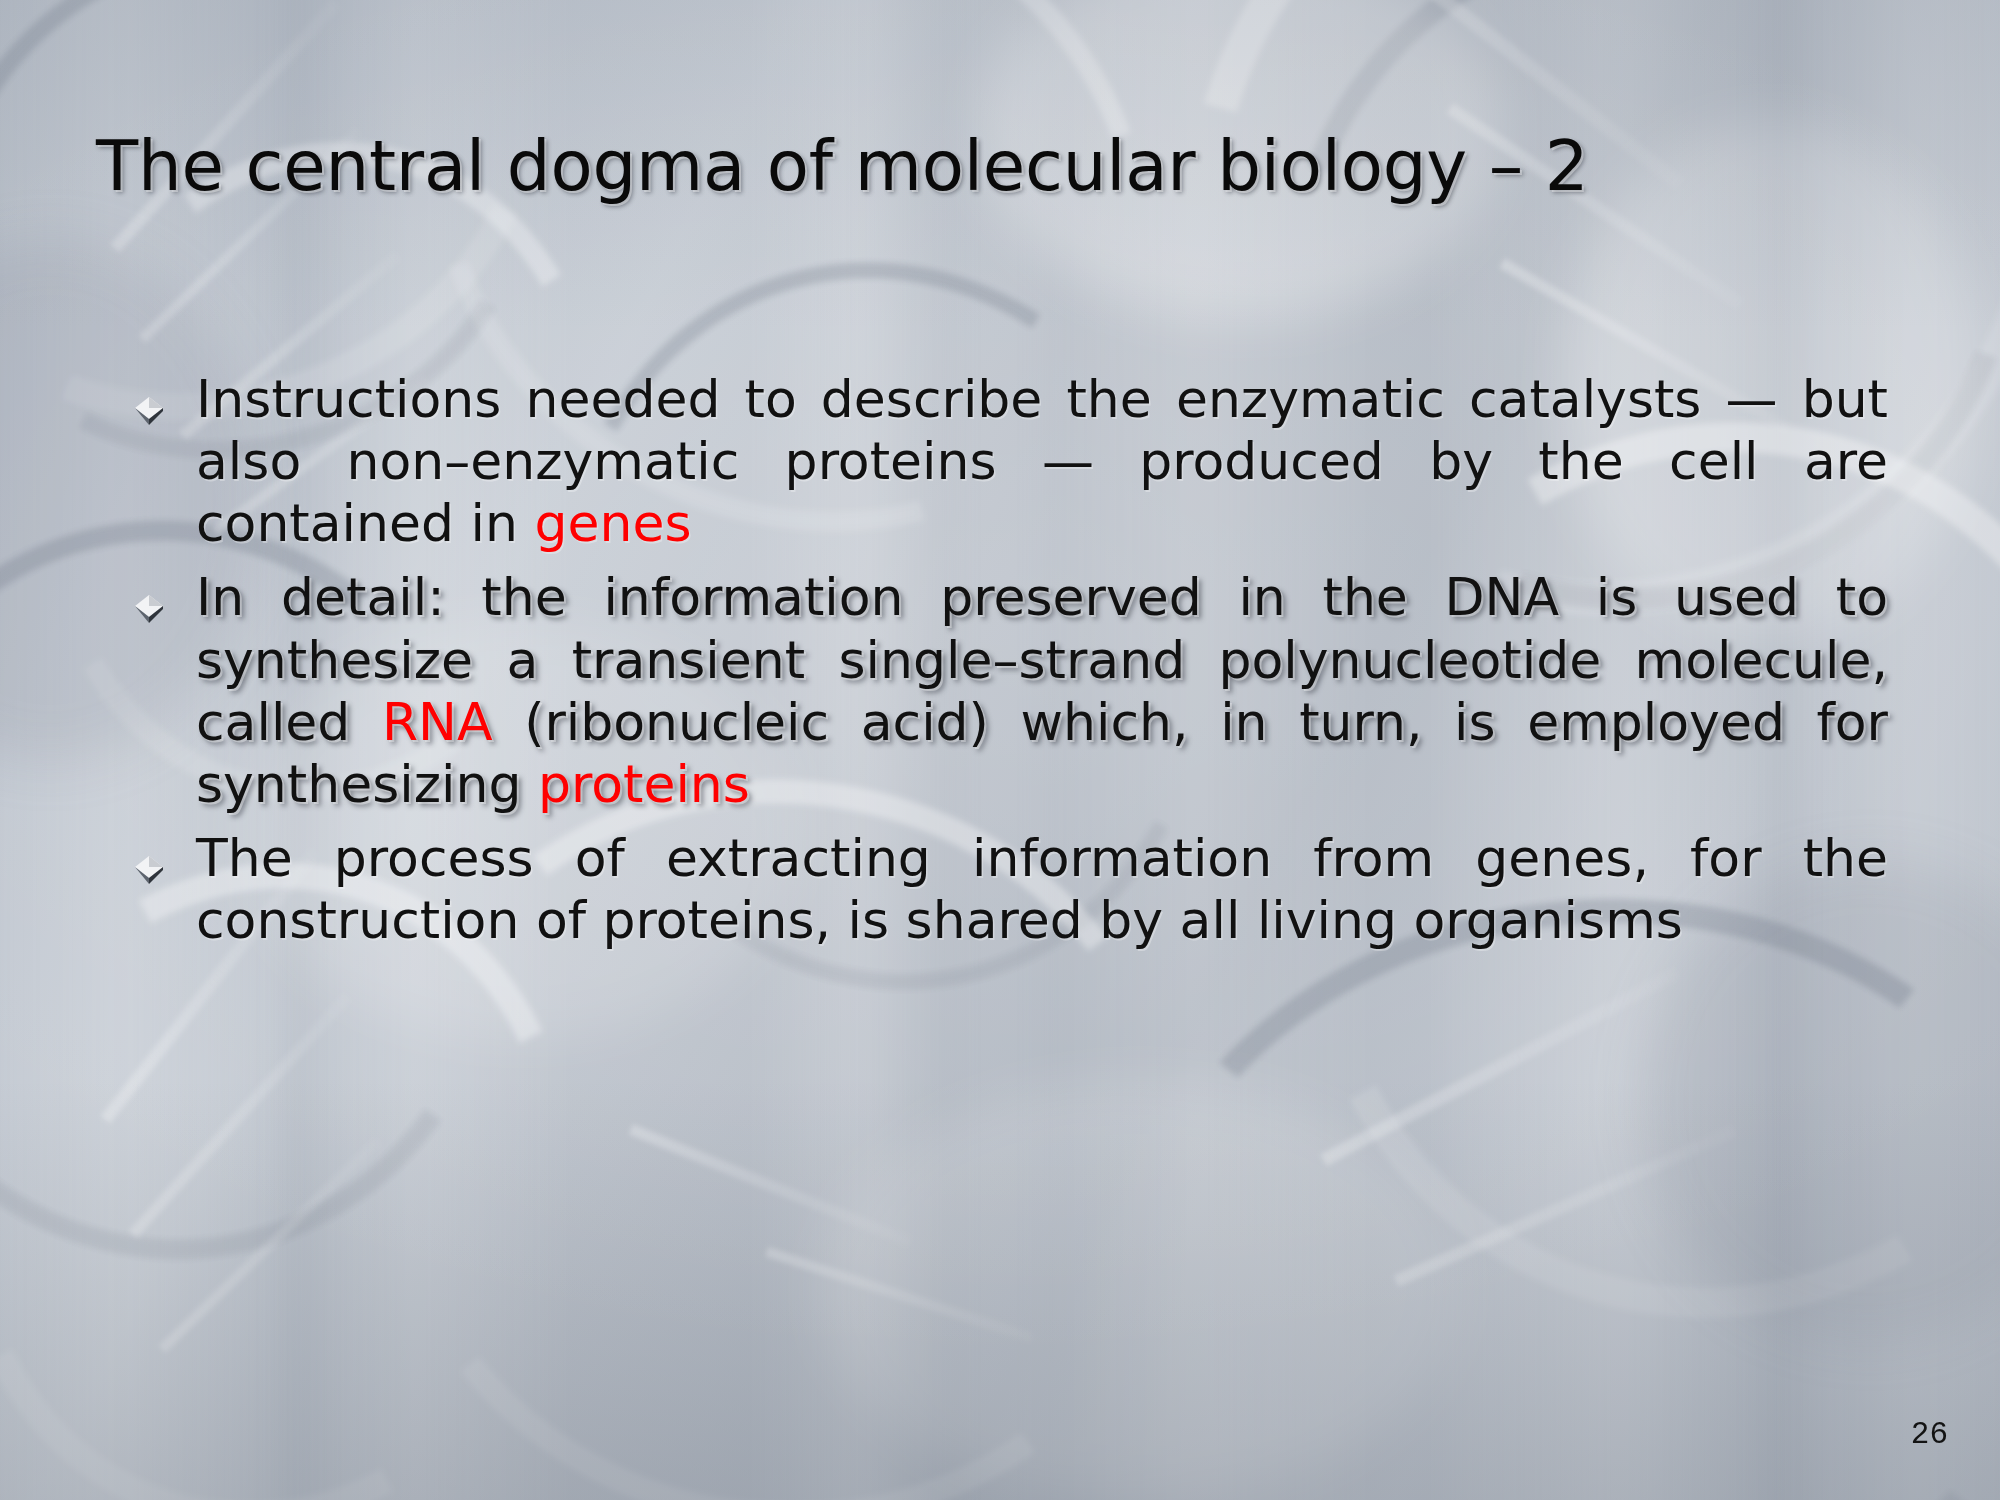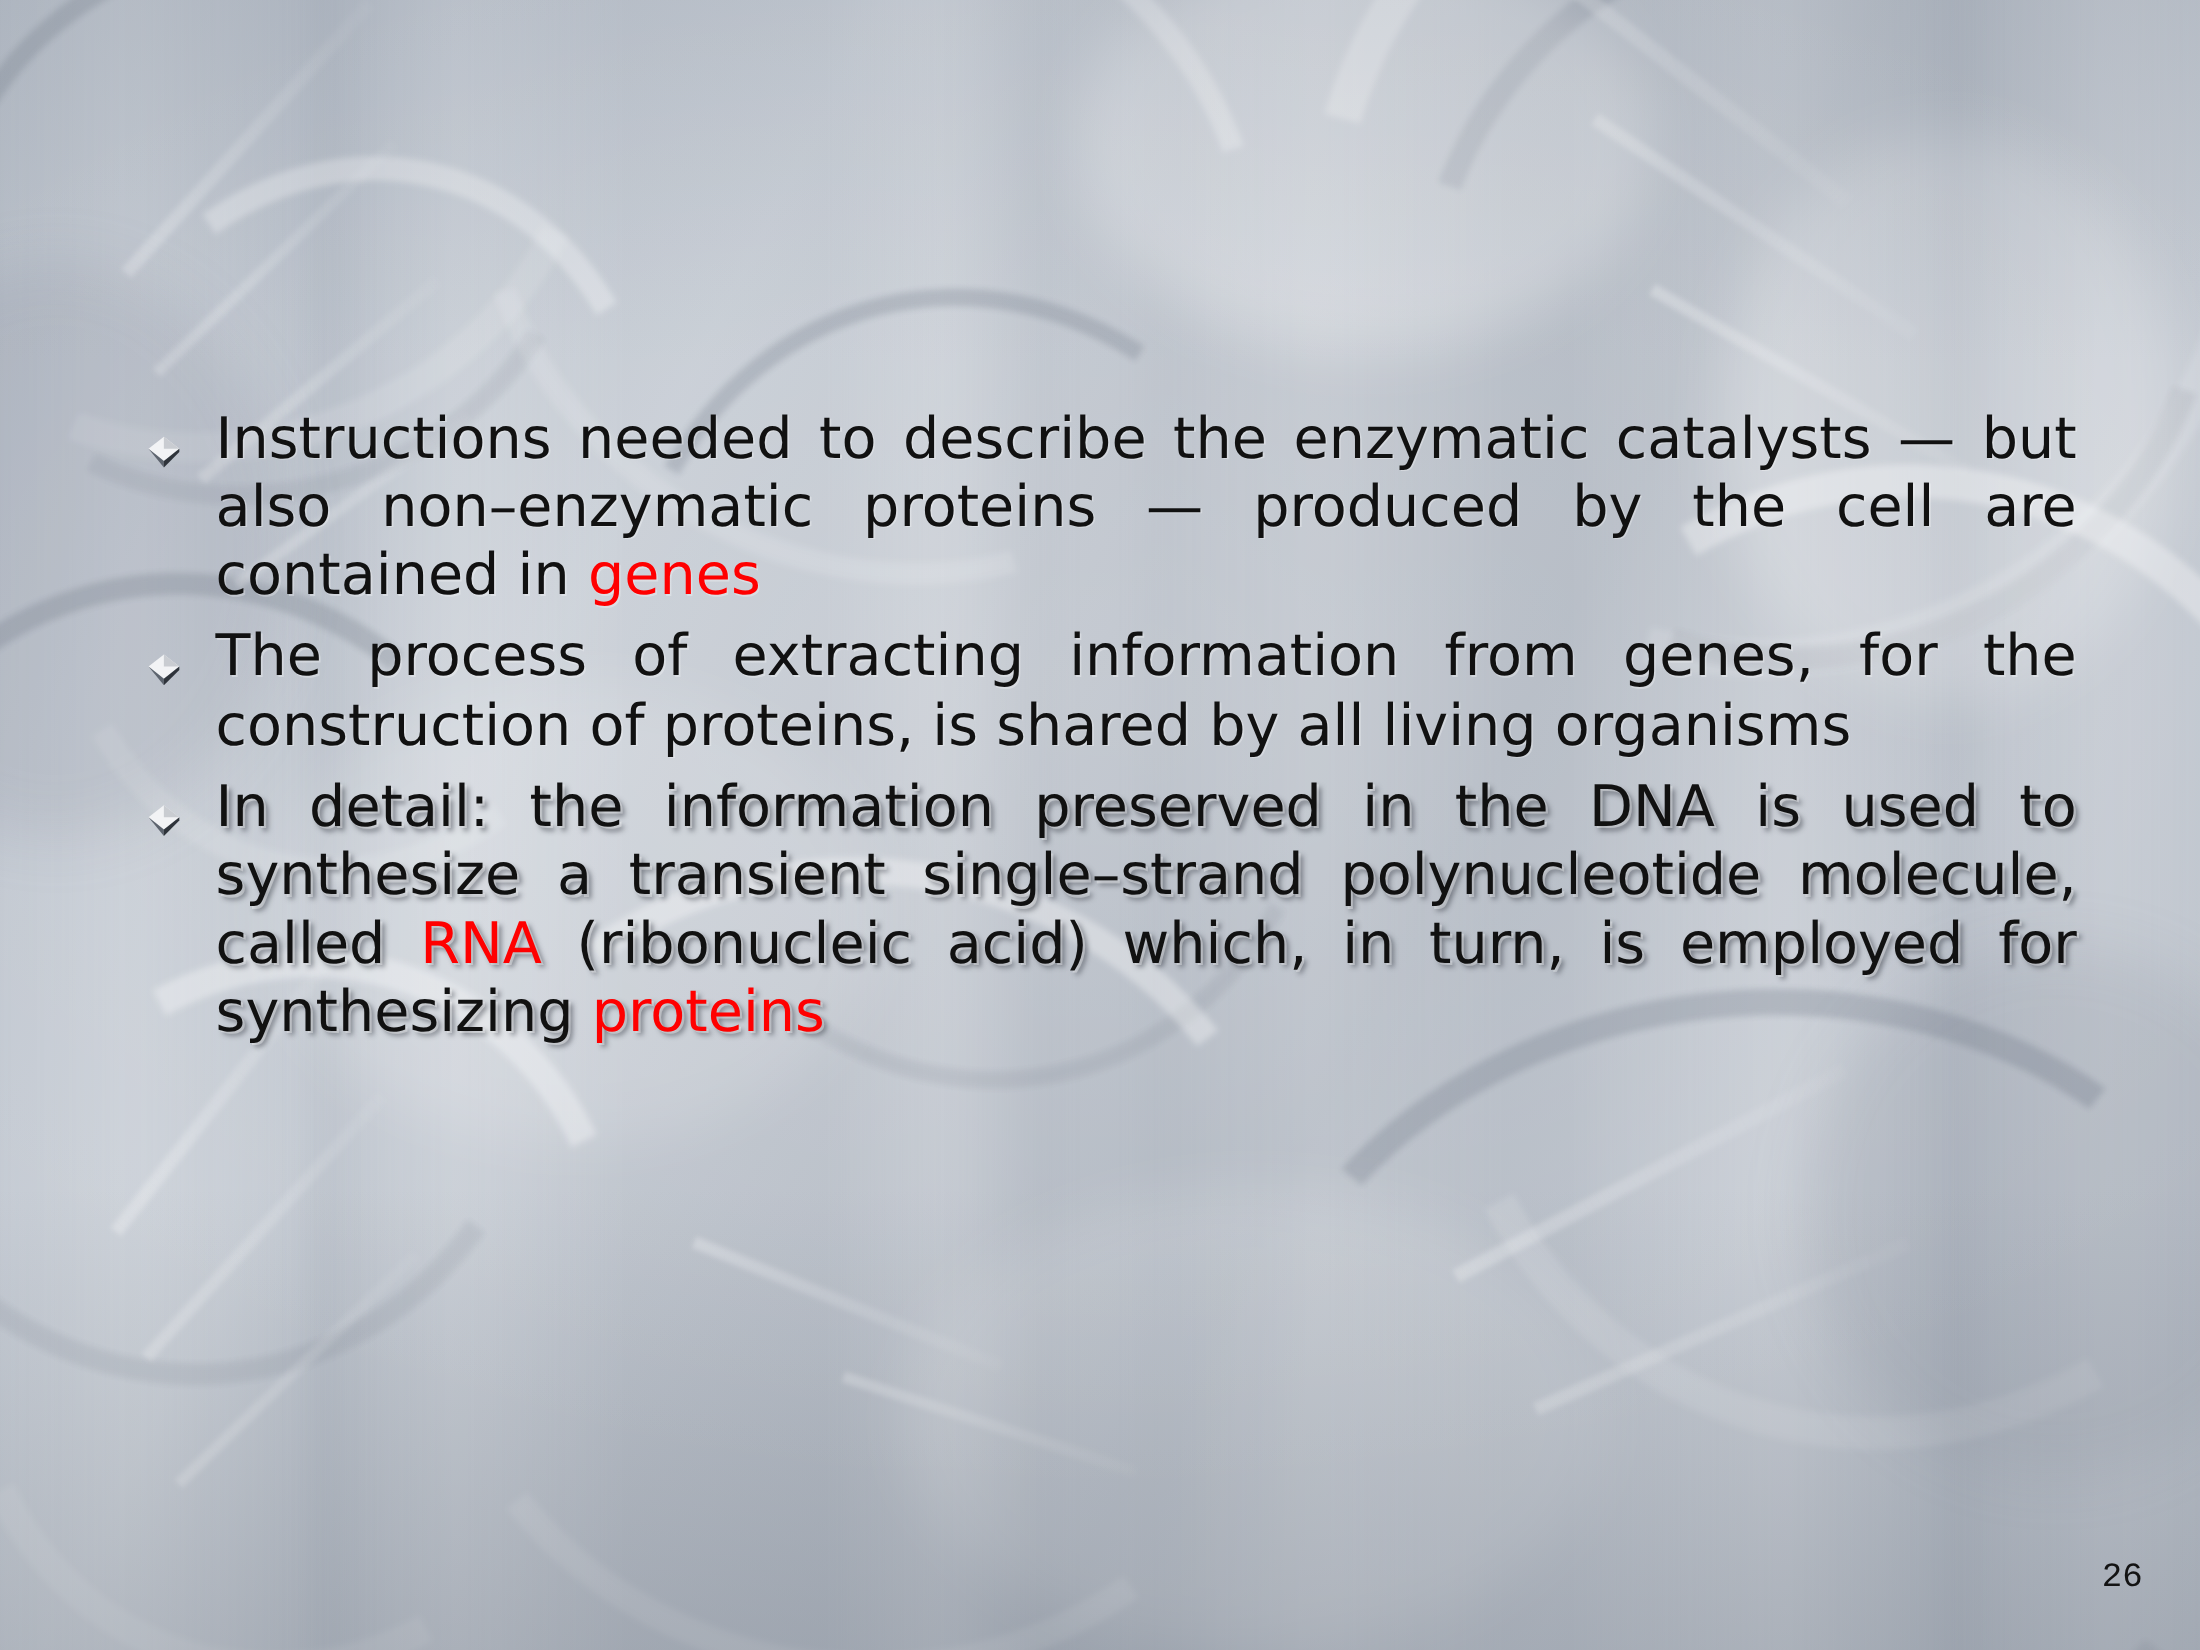--- a/index.html
+++ b/index.html
@@ -194,20 +194,21 @@
     <div class="sheen" style="left:240px;  top:620px;  width:560px; height:420px; background:rgba(255,255,255,0.14);"></div>
     <div class="sheen" style="left:820px;  top:1080px; width:640px; height:420px; background:rgba(255,255,255,0.16);"></div>
     <div class="sheen" style="left:-160px; top:240px;  width:420px; height:520px; background:rgba(110,120,135,0.16);"></div>
     <div class="sheen" style="left:1640px; top:860px;  width:460px; height:480px; background:rgba(110,120,135,0.14);"></div>
 
     <div class="bg-vignette"></div>
   </div>
 
   <div class="content">
 
+    <div class="title">The central dogma of molecular biology – 2</div>
 
     <div class="body-block">
 
       <div class="bullet-row">
         <span class="bullet-marker">
           <svg viewBox="0 0 34 34" width="34" height="34" aria-hidden="true">
             <polygon points="17,3 31,14 17,25 3,14" fill="#f2f3f5"></polygon>
             <polygon points="3,14 17,25 17,31 3,14" fill="#5d646e"></polygon>
             <polygon points="17,25 31,14 31,17 17,31" fill="#2f343b"></polygon>
             <polygon points="17,3 31,14 17,14" fill="#c9ccd1"></polygon>
@@ -220,36 +221,36 @@
 
       <div class="bullet-row">
         <span class="bullet-marker">
           <svg viewBox="0 0 34 34" width="34" height="34" aria-hidden="true">
             <polygon points="17,3 31,14 17,25 3,14" fill="#f2f3f5"></polygon>
             <polygon points="3,14 17,25 17,31 3,14" fill="#5d646e"></polygon>
             <polygon points="17,25 31,14 31,17 17,31" fill="#2f343b"></polygon>
             <polygon points="17,3 31,14 17,14" fill="#c9ccd1"></polygon>
           </svg>
         </span>
-        <div class="bullet-text">
-          <span>The process of extracting information from genes, for the construction of proteins, is shared by all living organisms</span>
+        <div class="bullet-text shadowed">
+          <span>In detail: the information preserved in the DNA is used to synthesize a transient single–strand polynucleotide molecule, called </span><span class="hl">RNA</span><span> (ribonucleic acid) which, in turn, is employed for synthesizing </span><span class="hl">proteins</span>
         </div>
       </div>
 
       <div class="bullet-row">
         <span class="bullet-marker">
           <svg viewBox="0 0 34 34" width="34" height="34" aria-hidden="true">
             <polygon points="17,3 31,14 17,25 3,14" fill="#f2f3f5"></polygon>
             <polygon points="3,14 17,25 17,31 3,14" fill="#5d646e"></polygon>
             <polygon points="17,25 31,14 31,17 17,31" fill="#2f343b"></polygon>
             <polygon points="17,3 31,14 17,14" fill="#c9ccd1"></polygon>
           </svg>
         </span>
-        <div class="bullet-text shadowed">
-          <span>In detail: the information preserved in the DNA is used to synthesize a transient single–strand polynucleotide molecule, called </span><span class="hl">RNA</span><span> (ribonucleic acid) which, in turn, is employed for synthesizing </span><span class="hl">proteins</span>
+        <div class="bullet-text">
+          <span>The process of extracting information from genes, for the construction of proteins, is shared by all living organisms</span>
         </div>
       </div>
 
     </div>
 
     <div class="page-number">26</div>
 
   </div>
 </div>
 

